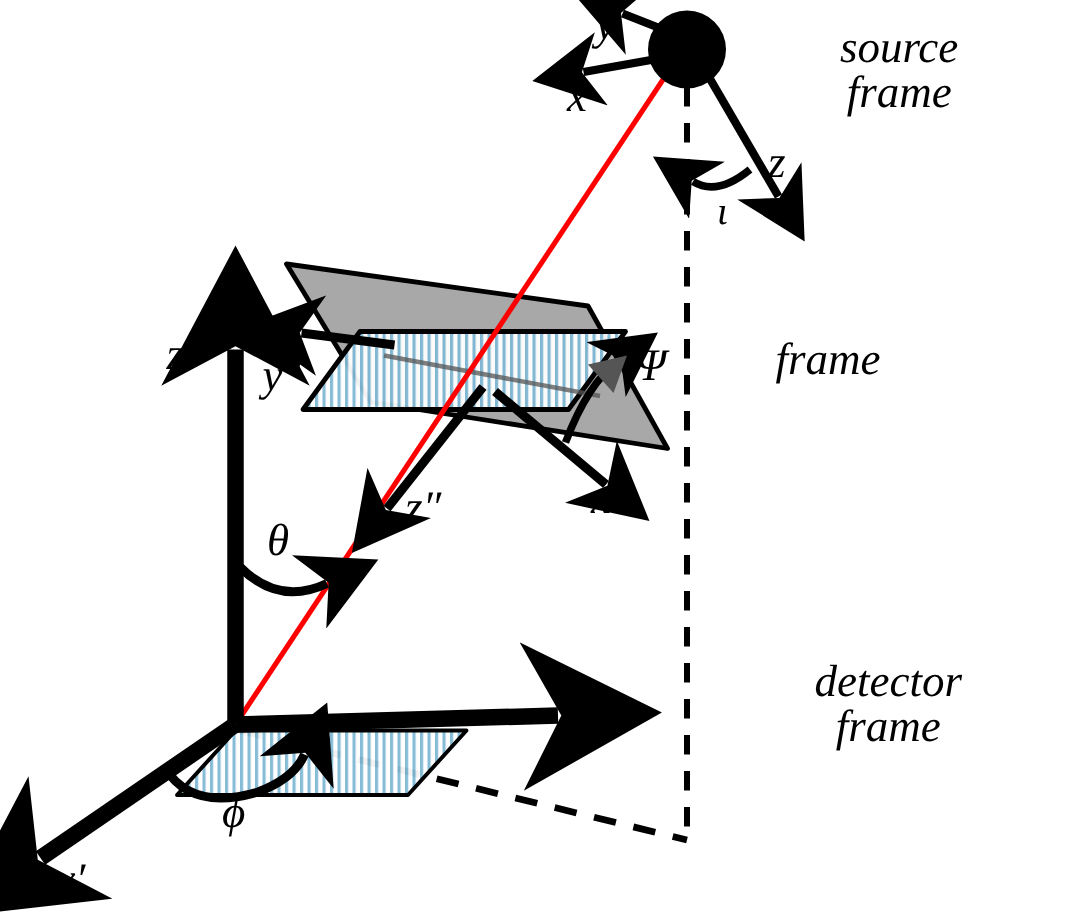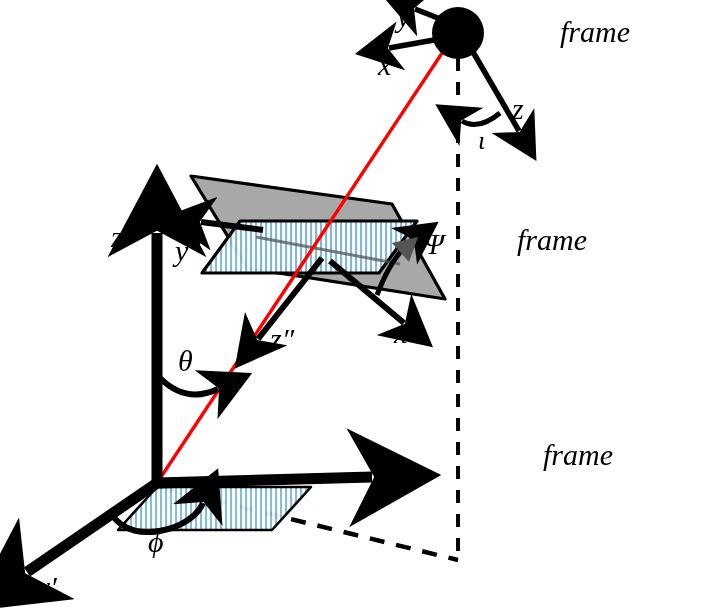--- a/index.html
+++ b/index.html
@@ -117,24 +117,26 @@
   <div class="lbl axis-lbl" style="left:394px;top:318px;">x″</div>
   <div class="lbl angle-lbl" style="left:423px;top:229px;">Ψ</div>
 
   <div class="lbl axis-lbl" style="left:111px;top:222px;">z′</div>
   <div class="lbl axis-lbl" style="left:372px;top:481px;">y′</div>
   <div class="lbl axis-lbl" style="left:37px;top:572px;">x′</div>
   <div class="lbl angle-lbl" style="left:178px;top:346px;">θ</div>
   <div class="lbl angle-lbl" style="left:148px;top:527px;">ϕ</div>
 
   <div class="lbl frame-lbl" style="left:560px;top:17px;">
+    <span>source</span>
     <span>frame</span>
   </div>
 
   <div class="lbl frame-lbl" style="left:517px;top:225px;">
     <span>frame</span>
   </div>
 
   <div class="lbl frame-lbl" style="left:543px;top:440px;">
+    <span>detector</span>
     <span>frame</span>
   </div>
 
 </div>
 
 </body></html>

